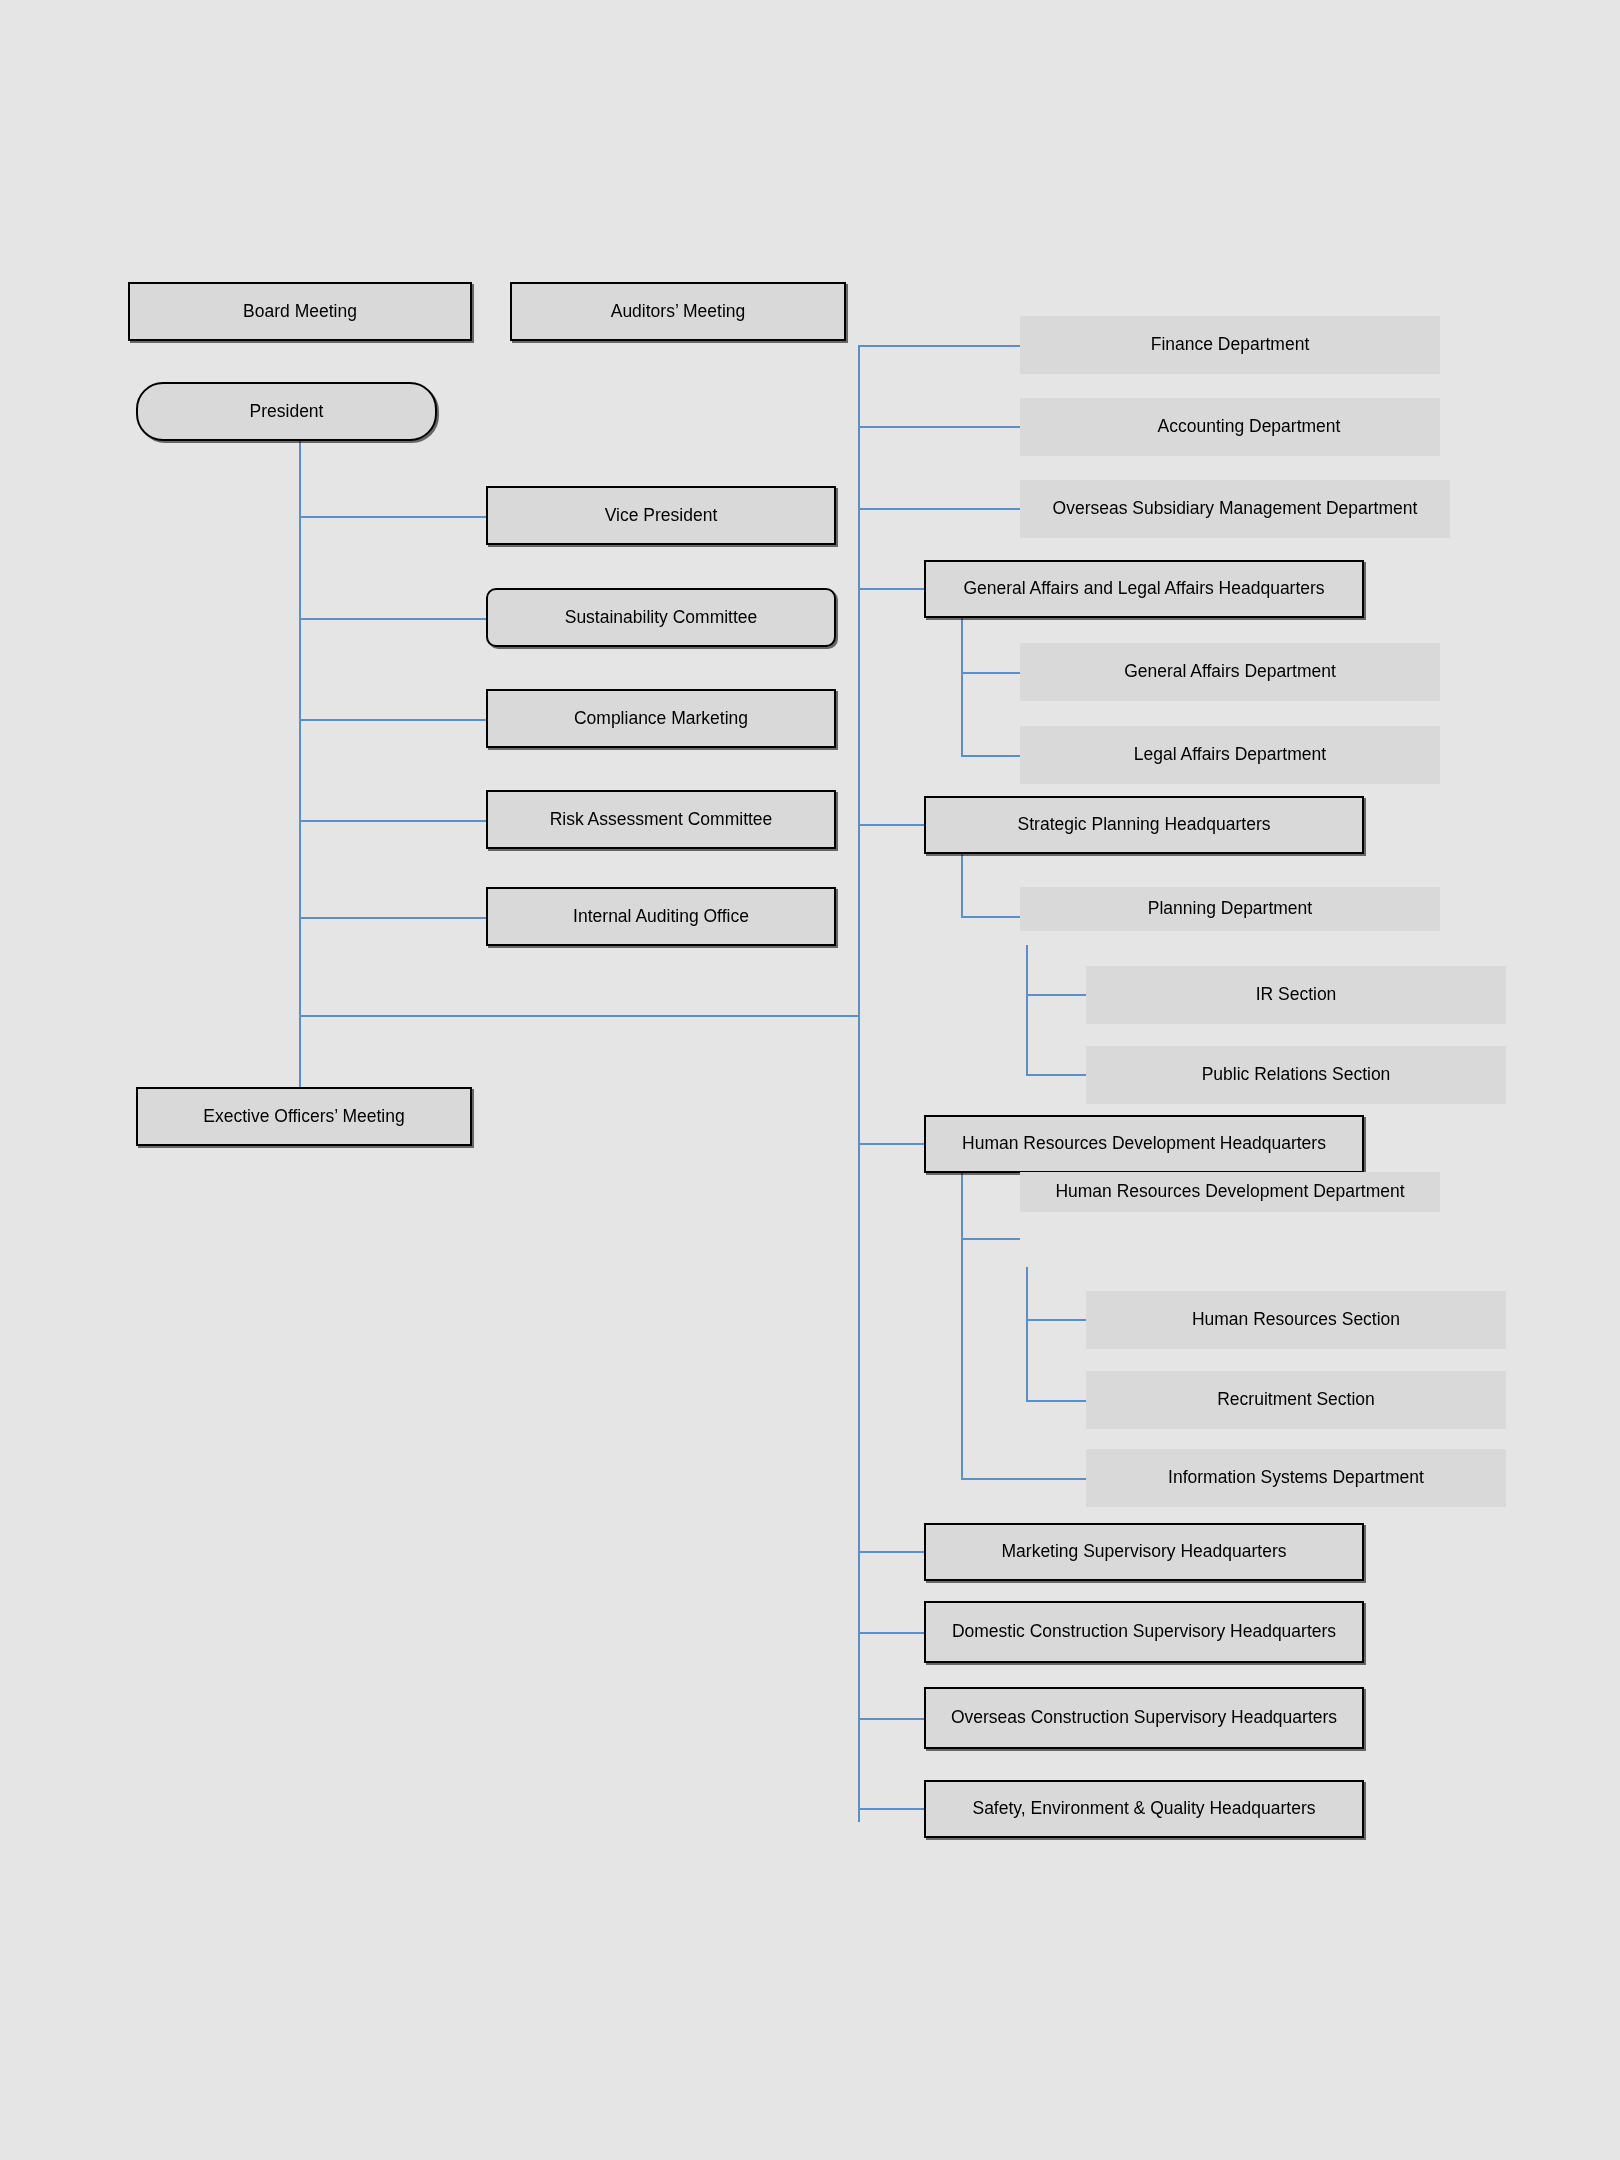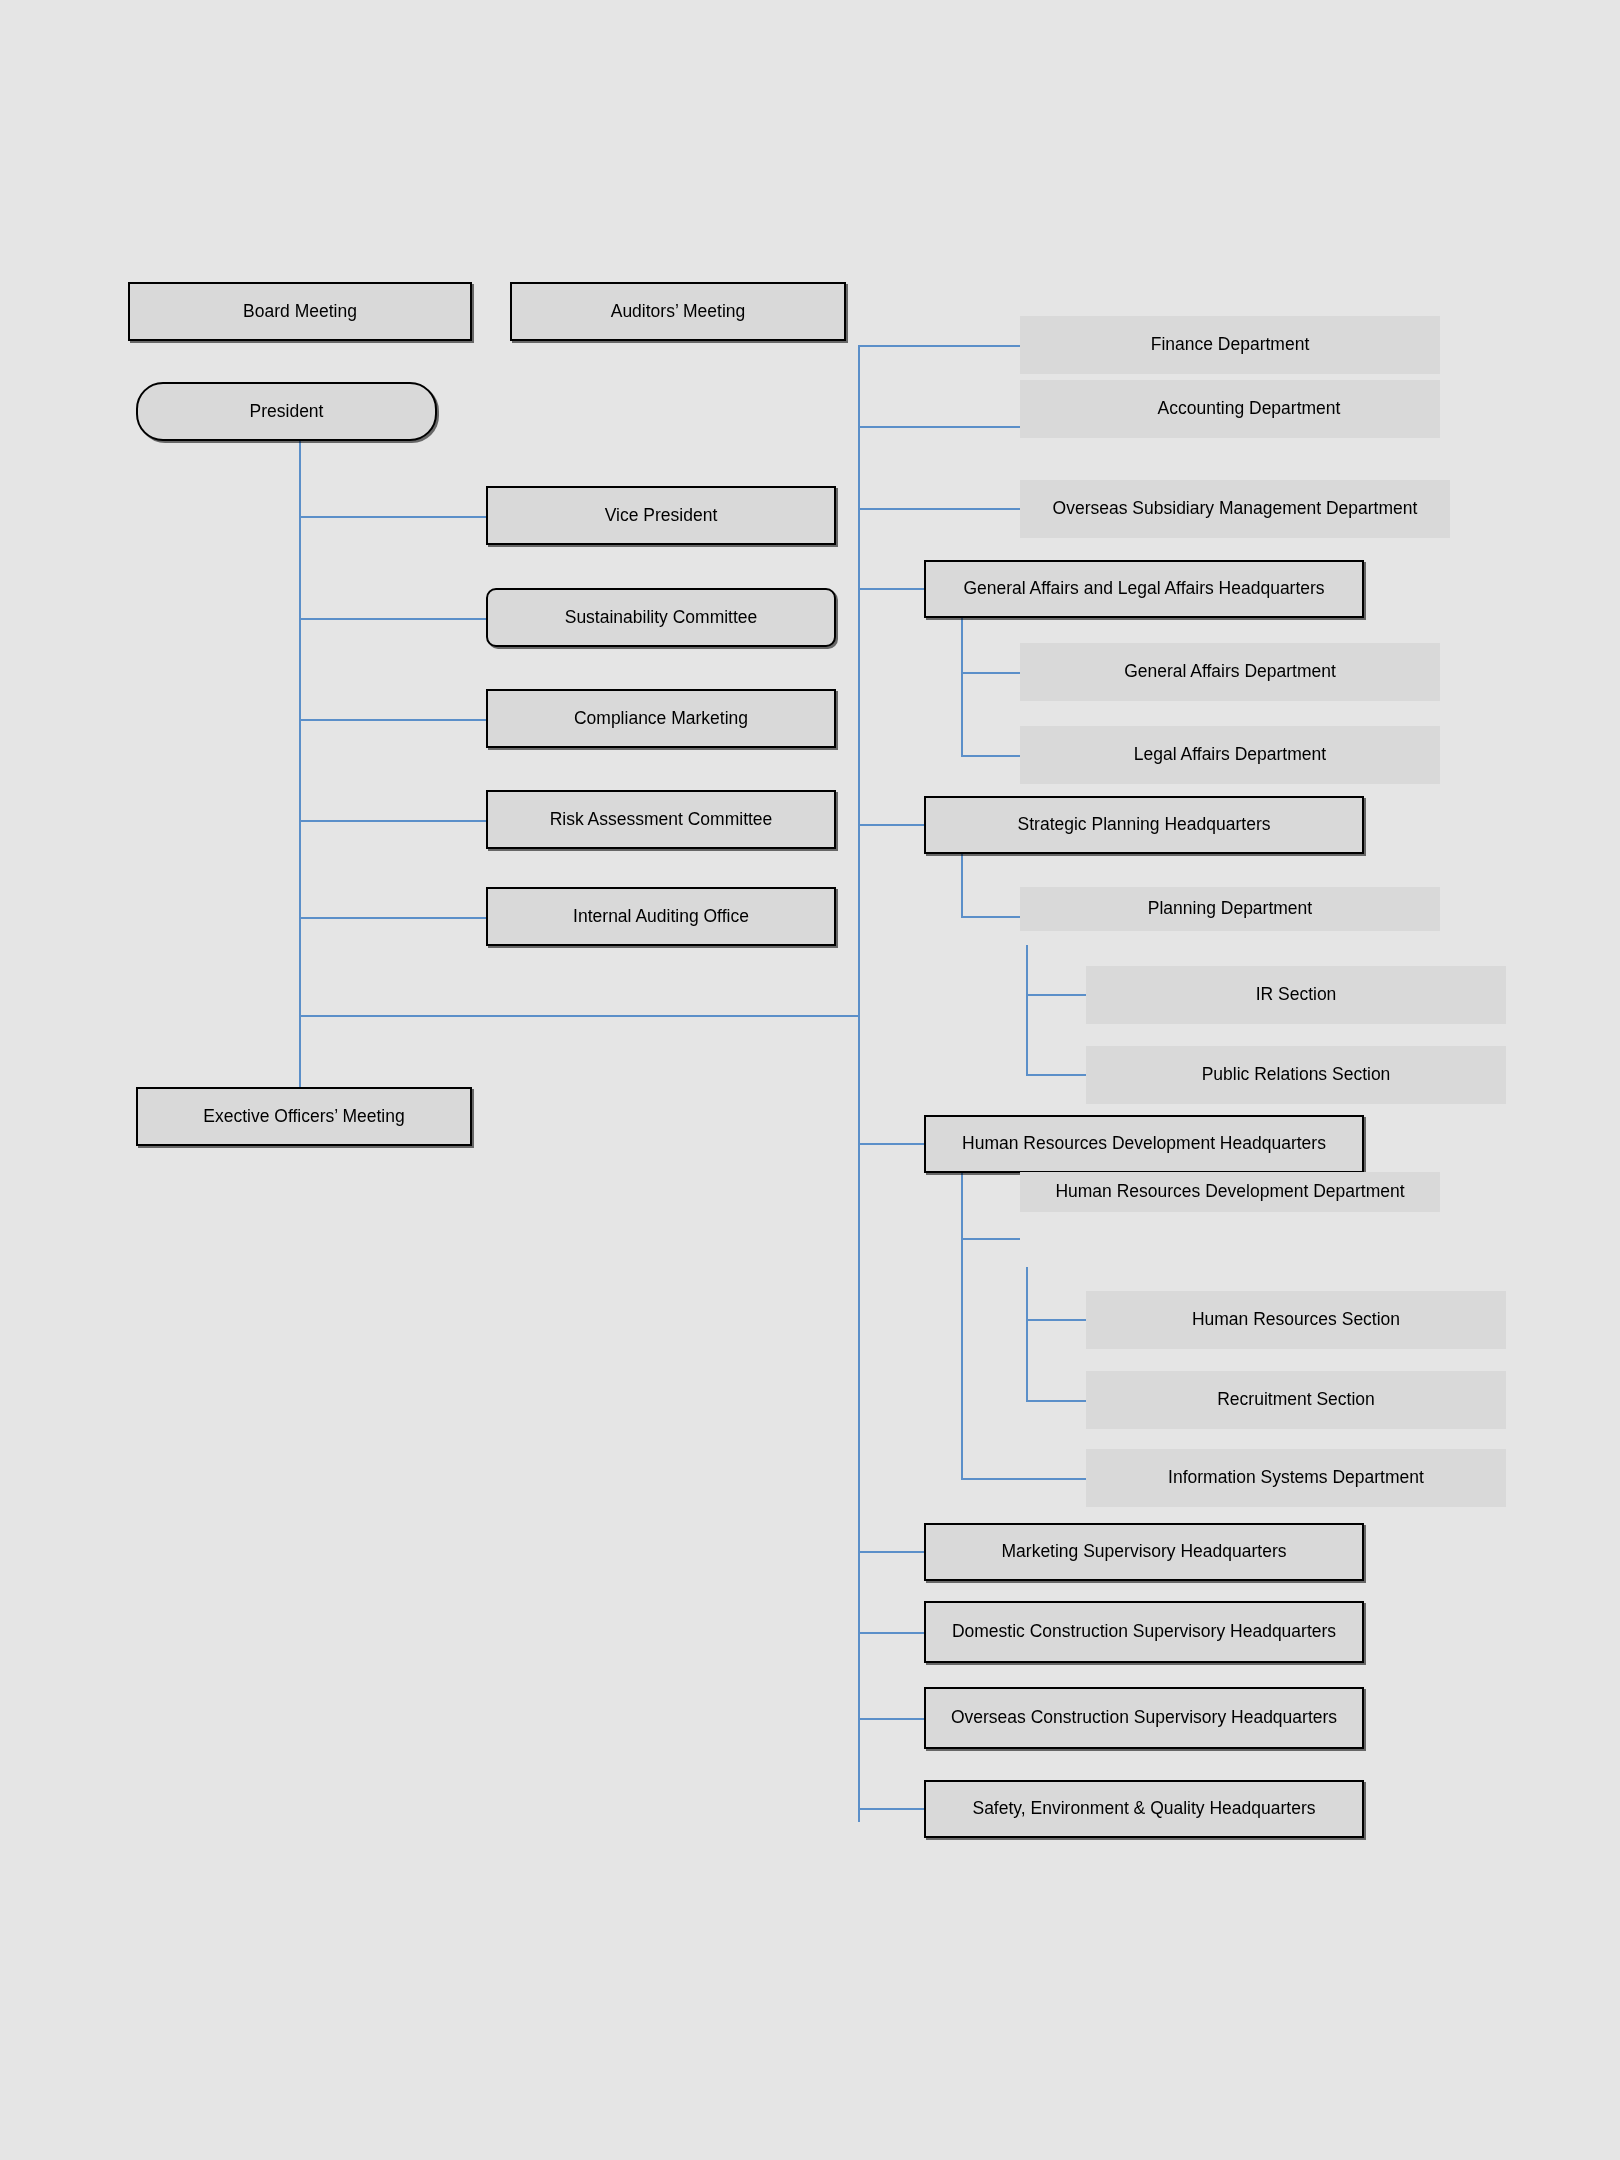--- a/index.html
+++ b/index.html
@@ -112,21 +112,21 @@
   <div class="node bordered" style="left:486px; top:689px; width:350px; height:59px;">Compliance Marketing</div>
 
   <div class="node bordered" style="left:486px; top:790px; width:350px; height:59px;">Risk Assessment Committee</div>
 
   <div class="node bordered" style="left:486px; top:887px; width:350px; height:59px;">Internal Auditing Office</div>
 
   <div class="node bordered" style="left:136px; top:1087px; width:336px; height:59px;">Exective Officers’ Meeting</div>
 
   <div class="node plain" style="left:1020px; top:316px; width:420px; height:58px;">Finance Department</div>
 
-  <div class="node plain" style="left:1020px; top:380px; width:420px; height:58px;padding-left:44px;">Accounting Department</div>
+  <div class="node plain" style="left:1020px; top:398px; width:420px; height:58px;padding-left:44px;">Accounting Department</div>
 
   <div class="node plain" style="left:1020px; top:480px; width:430px; height:58px;">Overseas Subsidiary Management Department</div>
 
   <div class="node bordered" style="left:924px; top:560px; width:440px; height:58px;">General Affairs and Legal Affairs Headquarters</div>
 
   <div class="node plain" style="left:1020px; top:643px; width:420px; height:58px;">General Affairs Department</div>
 
   <div class="node plain" style="left:1020px; top:726px; width:420px; height:58px;">Legal Affairs Department</div>
 
   <div class="node bordered" style="left:924px; top:796px; width:440px; height:58px;">Strategic Planning Headquarters</div>

